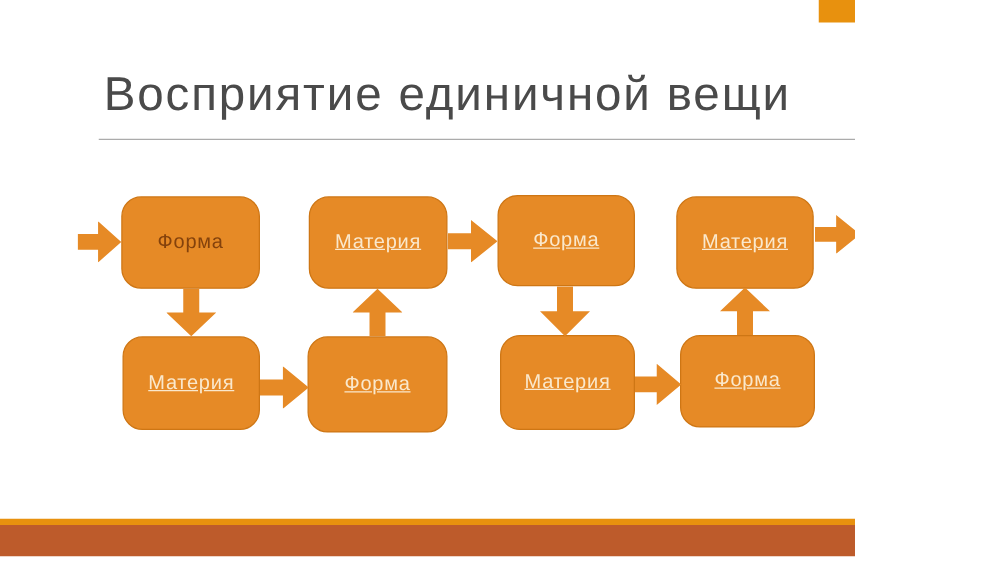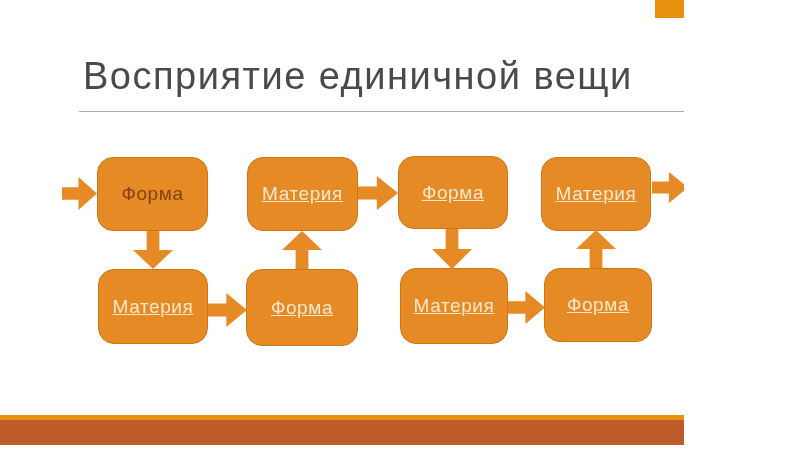--- a/index.html
+++ b/index.html
@@ -22,21 +22,21 @@
     position:absolute;left:83px;top:55px;width:700px;
     font-size:38px;font-weight:400;letter-spacing:1.5px;color:var(--title);
     white-space:nowrap;
   }
   .title-rule{position:absolute;left:79px;top:111px;width:657px;height:1px;background:var(--rule);}
   .box{
     position:absolute;border-radius:16px;background:var(--shape-fill);
     border:1px solid var(--shape-border);box-sizing:border-box;
     display:flex;align-items:center;justify-content:center;
   }
-  .box-label{font-size:19px;letter-spacing:0.6px;}
+  .box-label{font-size:16px;letter-spacing:0.6px;}
   .box[data-style="dark"] .box-label{color:var(--dark-label);}
   .box[data-style="light"] .box-label{color:var(--light-label);text-decoration:underline;}
   .arrow{position:absolute;background:var(--shape-fill);}
   .arrow-right{clip-path:polygon(0 31%,47% 31%,47% 0,100% 50%,47% 100%,47% 69%,0 69%);}
   .arrow-down{clip-path:polygon(34% 0,66% 0,66% 50%,100% 50%,50% 100%,0 50%,34% 50%);}
   .arrow-up{clip-path:polygon(50% 0,100% 50%,66% 50%,66% 100%,34% 100%,34% 50%,0 50%);}
   .bottom-stripe{position:absolute;left:0;top:415px;width:800px;height:5px;background:var(--ribbon-stripe);}
   .bottom-bar{position:absolute;left:0;top:420px;width:800px;height:25px;background:var(--ribbon-bar);}
 </style>
 </head>

